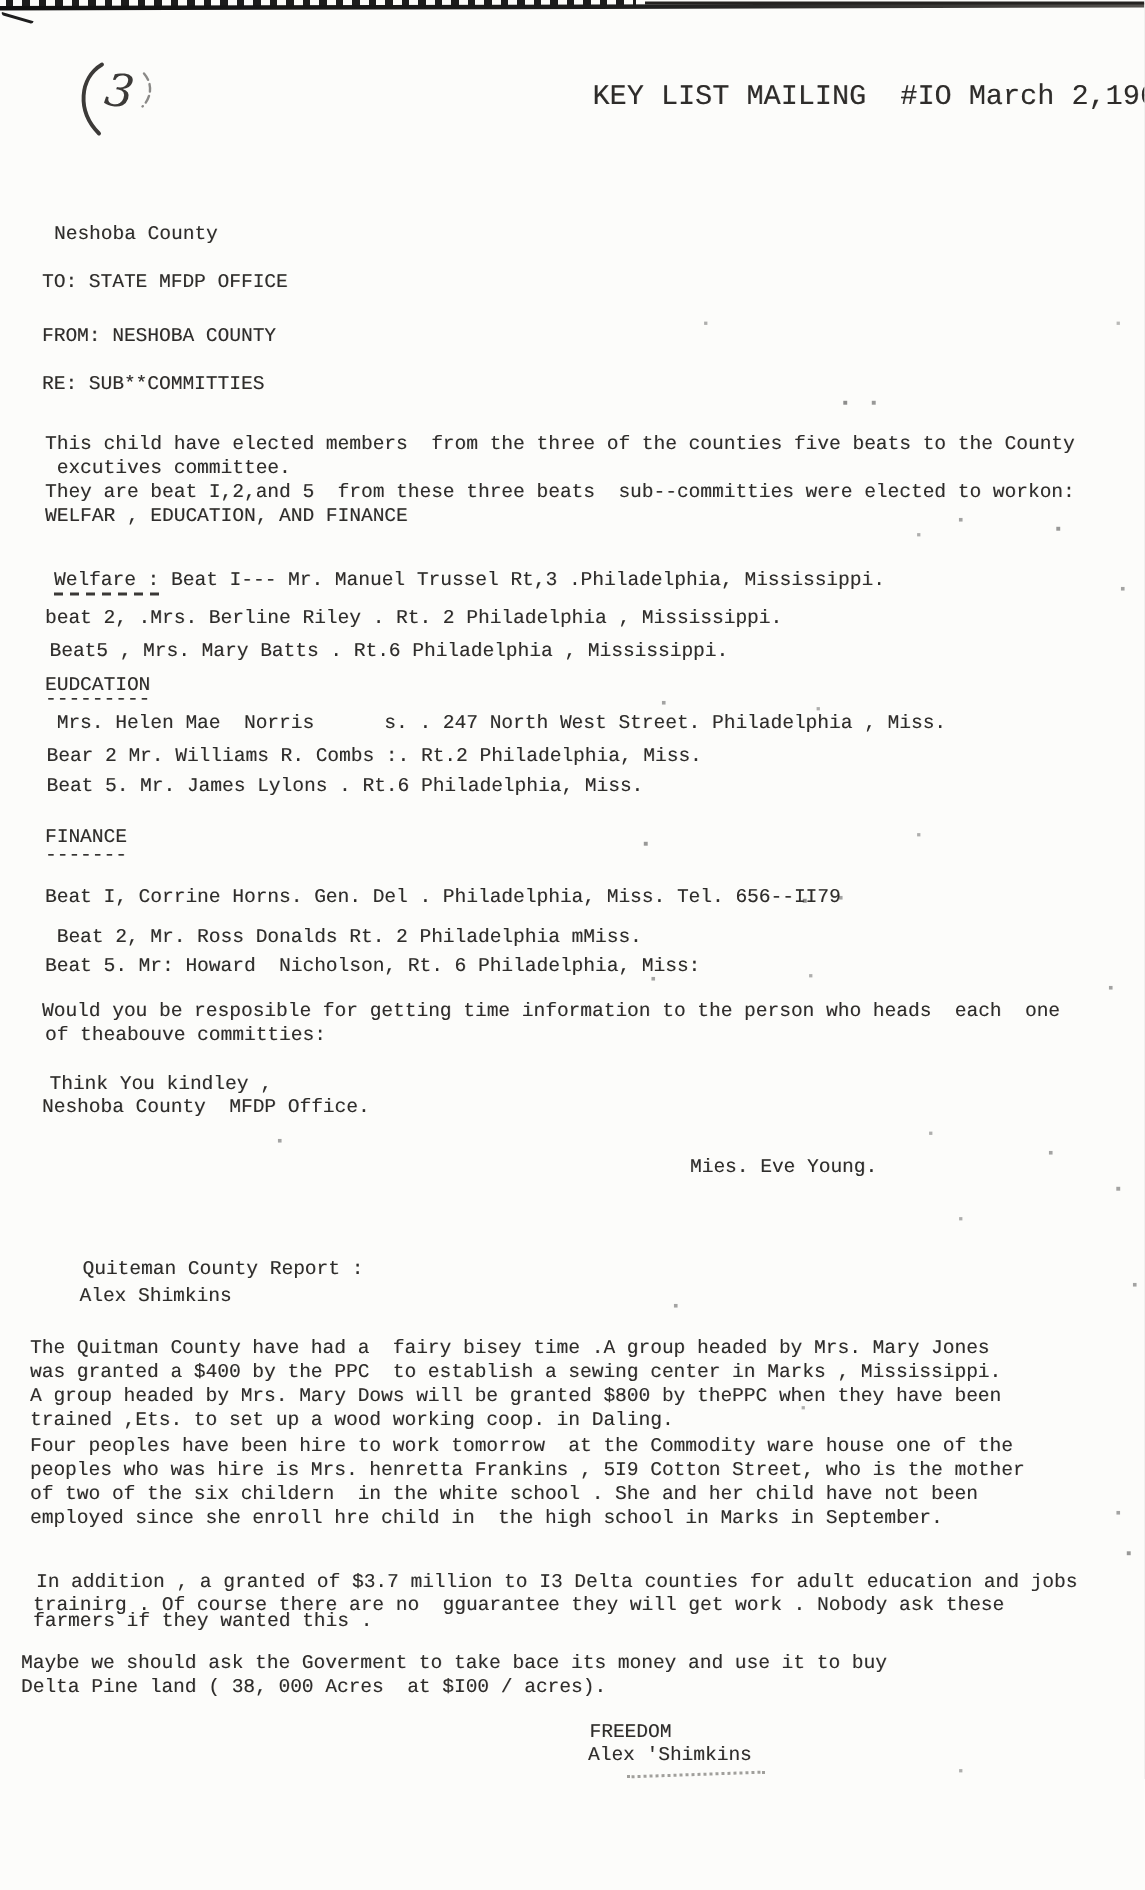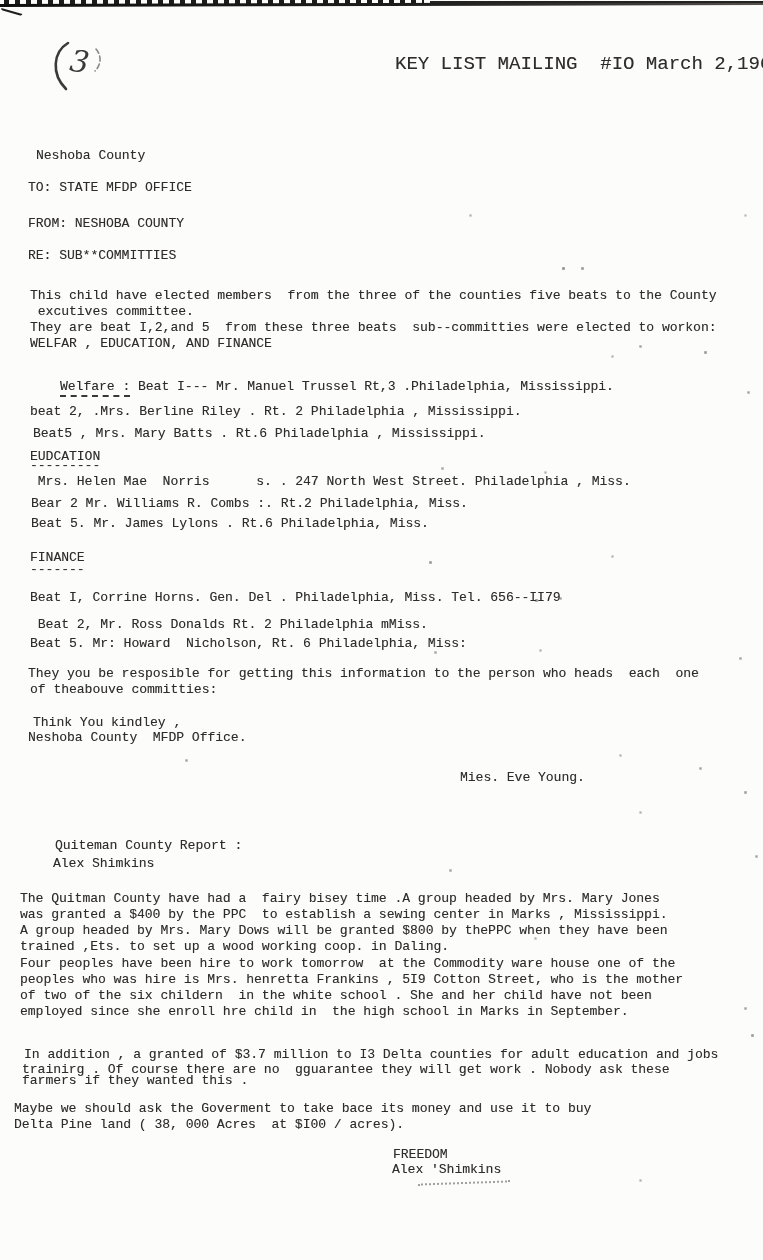--- a/index.html
+++ b/index.html
@@ -14,21 +14,21 @@
   }
   .ln{
     position:absolute;
     font-size:13px;
     line-height:16px;
     white-space:pre;
     color:#2e2c2a;
     text-shadow:0.3px 0.3px 0 rgba(40,40,40,0.35);
   }
   .hdr{font-size:19px;}
-  .dashu{border-bottom:2px dashed #3a3836;padding-bottom:1px;margin-left:24px;}
+  .dashu{border-bottom:2px dashed #3a3836;padding-bottom:1px;}
   
   .top-edge{position:absolute;top:0;left:0;width:763px;height:14px;}
   .top-dots{position:absolute;top:0;left:4px;width:420px;height:4px;
     background:repeating-linear-gradient(90deg,#1c1c1c 0 5px,transparent 5px 11px);}
   .top-line{position:absolute;top:4px;left:0;width:763px;height:3px;
     background:linear-gradient(90deg,#101010 0%,#1d1d1d 55%,#3d3b38 85%,#55524e 100%);
     transform:rotate(-0.15deg);transform-origin:left center;}
   .top-line2{position:absolute;top:1px;left:430px;width:333px;height:2px;background:#242220;}
   .top-tick{position:absolute;top:8px;left:1px;width:22px;height:2px;background:#1e1e1e;
     transform:rotate(16deg);transform-origin:left center;border-radius:0 0 2px 2px;}
@@ -104,21 +104,21 @@
   <div class="ln" style="left:30px;top:474px"> Mrs. Helen Mae  Norris      s. . 247 North West Street. Philadelphia , Miss.</div>
   <div class="ln" style="left:31px;top:496px">Bear 2 Mr. Williams R. Combs :. Rt.2 Philadelphia, Miss.</div>
   <div class="ln" style="left:31px;top:516px">Beat 5. Mr. James Lylons . Rt.6 Philadelphia, Miss.</div>
 
   <div class="ln" style="left:30px;top:550px">FINANCE</div>
   <div class="ln" style="left:30px;top:562px">-------</div>
   <div class="ln" style="left:30px;top:590px">Beat I, Corrine Horns. Gen. Del . Philadelphia, Miss. Tel. 656--II79</div>
   <div class="ln" style="left:30px;top:617px"> Beat 2, Mr. Ross Donalds Rt. 2 Philadelphia mMiss.</div>
   <div class="ln" style="left:30px;top:636px">Beat 5. Mr: Howard  Nicholson, Rt. 6 Philadelphia, Miss:</div>
 
-  <div class="ln" style="left:28px;top:666px">They you be resposible for getting this information to the person who heads  each  one</div>
+  <div class="ln" style="left:28px;top:666px">Would you be resposible for getting time information to the person who heads  each  one</div>
   <div class="ln" style="left:30px;top:682px">of theabouve committies:</div>
 
   <div class="ln" style="left:33px;top:715px">Think You kindley ,</div>
   <div class="ln" style="left:28px;top:730px">Neshoba County  MFDP Office.</div>
   <div class="ln" style="left:460px;top:770px">Mies. Eve Young.</div>
 
   <div class="ln" style="left:55px;top:838px">Quiteman County Report :</div>
   <div class="ln" style="left:53px;top:856px">Alex Shimkins</div>
 
   <div class="ln" style="left:20px;top:891px">The Quitman County have had a  fairy bisey time .A group headed by Mrs. Mary Jones</div>

